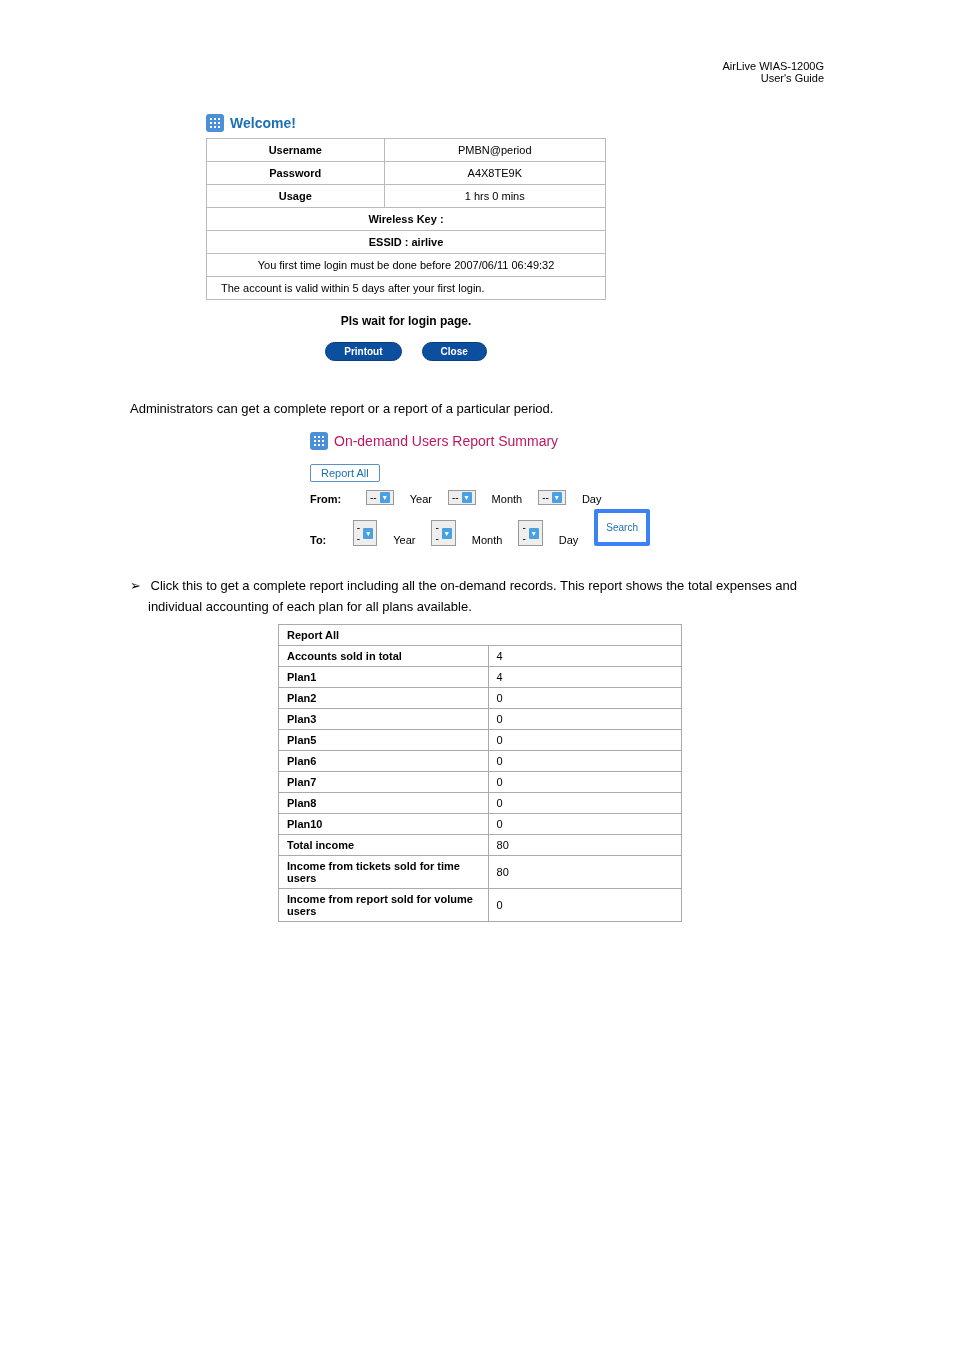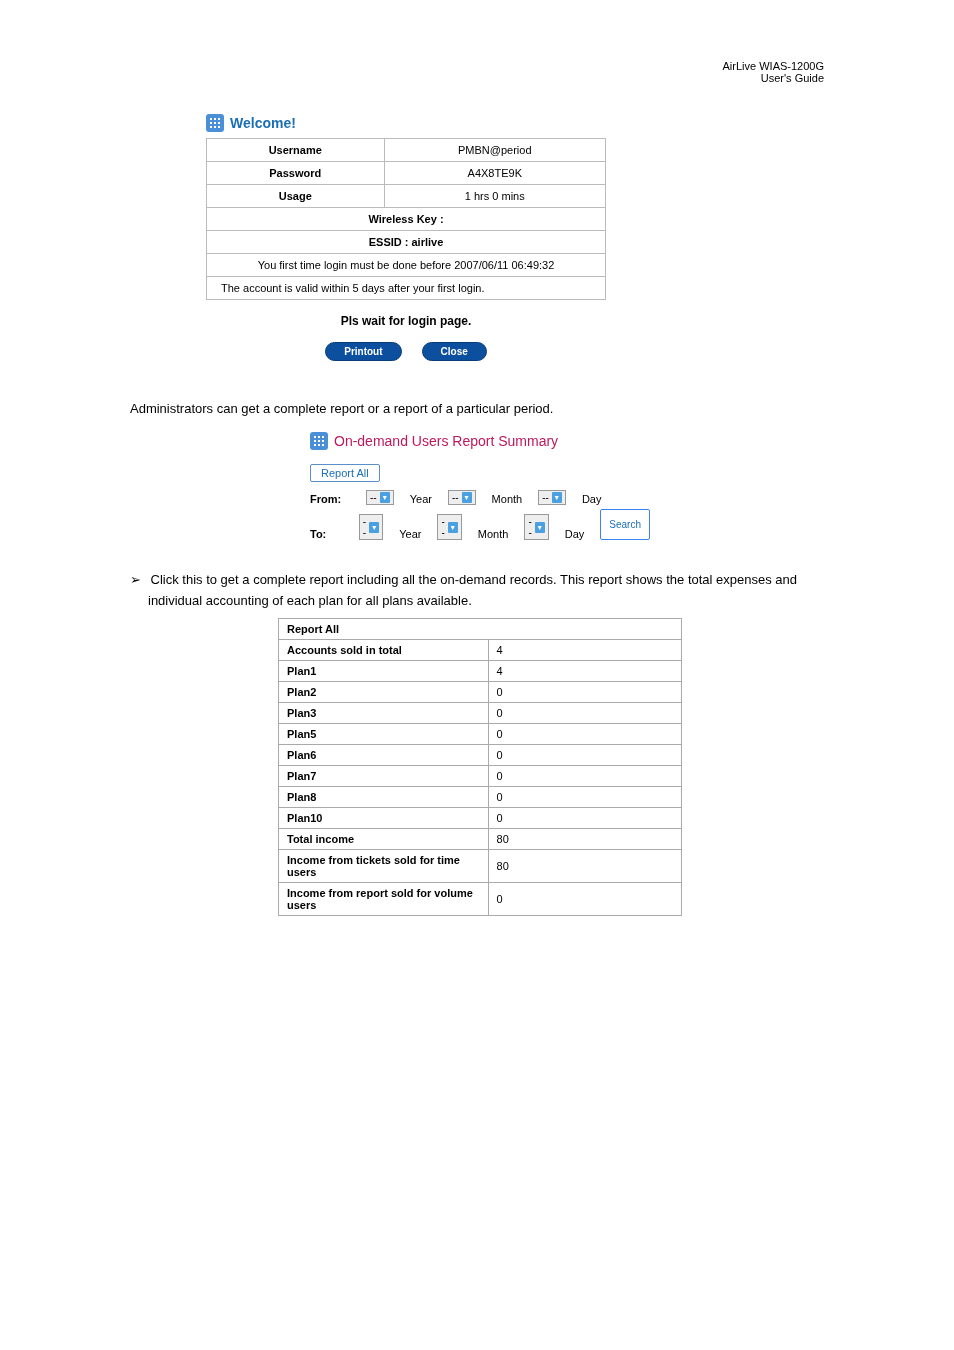--- a/index.html
+++ b/index.html
@@ -122,21 +122,21 @@
   }
   .mini-select .chev {
     background: #4aa0e0;
     color: #fff;
     font-size: 8px;
     padding: 1px 3px;
     margin-left: 3px;
     border-radius: 1px;
   }
   .search-btn {
-    border: 1px solid #3b82f6;
+    border: 4px solid #3b82f6;
     color: #1b6fb5;
     background: #fff;
     padding: 9px 8px;
     font-size: 10px;
     cursor: pointer;
     border-radius: 2px;
   }
   .para {
     font-size: 13px;
     margin-top: 30px;

